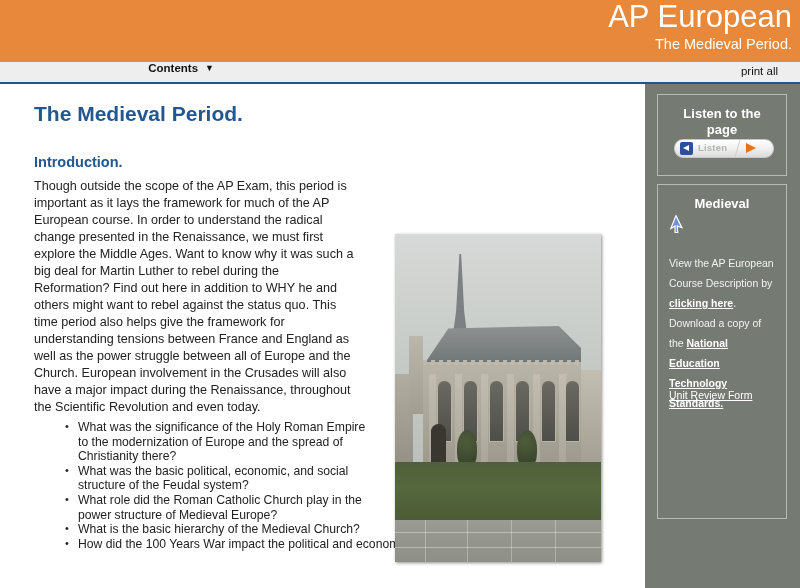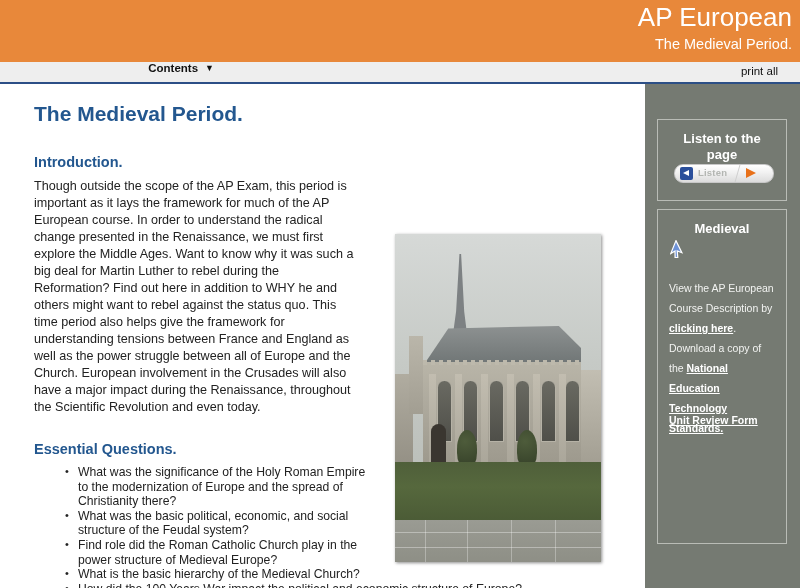--- a/index.html
+++ b/index.html
@@ -25,21 +25,21 @@
     box-sizing: border-box;
   }
   .header-inner {
     position: absolute;
     right: 8px;
     top: 2px;
     text-align: right;
   }
   .course-title {
     color: #ffffff;
-    font-size: 26px;
+    font-size: 31px;
     line-height: 30px;
     font-weight: normal;
     letter-spacing: 0px;
   }
   .page-subtitle {
     color: #ffffff;
     font-size: 14.5px;
     line-height: 22px;
     font-weight: normal;
     margin-top: 1px;
@@ -297,21 +297,20 @@
   }
 
   
   .panel {
     position: absolute;
     left: 12px;
     width: 130px;
     border: 1px solid #b9bcb6;
     box-sizing: border-box;
     background: transparent;
-    margin-top: 25px;
   }
   #panel-listen { top: 10px; height: 82px; }
   #panel-handouts { top: 100px; height: 335px; }
 
   .panel-title {
     color: #ffffff;
     font-size: 13px;
     font-weight: bold;
     text-align: center;
     margin: 11px 10px 0 10px;
@@ -391,21 +390,21 @@
   }
   #handout-p1 { position: absolute; top: 68px; left: 0; right: 0; }
   #handout-p2 { position: absolute; top: 128px; left: 0; right: 0; }
   #handout-p3 { position: absolute; top: 200px; left: 0; right: 0; }
   .panel-link {
     color: #ffffff;
     text-decoration: underline;
     font-weight: bold;
     cursor: pointer;
   }
-  .panel-link.plain { font-weight: bold; }
+  .panel-link.plain { font-weight: normal; }
 </style>
 </head>
 <body>
 
 <div class="header">
   <div class="header-inner">
     <div class="course-title">AP European</div>
     <div class="page-subtitle">The Medieval Period.</div>
   </div>
 </div>
@@ -451,25 +450,24 @@
 
 <div class="page-body">
 
   <div class="content-col">
     <div class="content-inner">
       <h1 class="page-title">The Medieval Period.</h1>
 
       <h2 class="section-head">Introduction.</h2>
       <p class="intro-text">Though outside the scope of the AP Exam, this period is important as it lays the framework for much of the AP European course. In order to understand the radical change presented in the Renaissance, we must first explore the Middle Ages. Want to know why it was such a big deal for Martin Luther to rebel during the Reformation? Find out here in addition to WHY he and others might want to rebel against the status quo. This time period also helps give the framework for understanding tensions between France and England as well as the power struggle between all of Europe and the Church. European involvement in the Crusades will also have a major impact during the Renaissance, throughout the Scientific Revolution and even today.</p>
 
-      <h2 class="section-head eq">Essential Questions.</h2>
       <ul class="questions">
         <li class="narrow">What was the significance of the Holy Roman Empire to the modernization of Europe and the spread of Christianity there?</li>
         <li class="narrow">What was the basic political, economic, and social structure of the Feudal system?</li>
-        <li class="narrow">Find role did the Roman Catholic Church play in the power structure of Medieval Europe?</li>
+        <li class="narrow">What role did the Roman Catholic Church play in the power structure of Medieval Europe?</li>
         <li class="wide">What is the basic hierarchy of the Medieval Church?</li>
         <li class="wide">How did the 100 Years War impact the political and economic structure of Europe?</li>
 
       </ul>
 
     </div>
 
     <div class="photo-frame">
       <div class="photo">
         <div class="ph-sky"></div>

